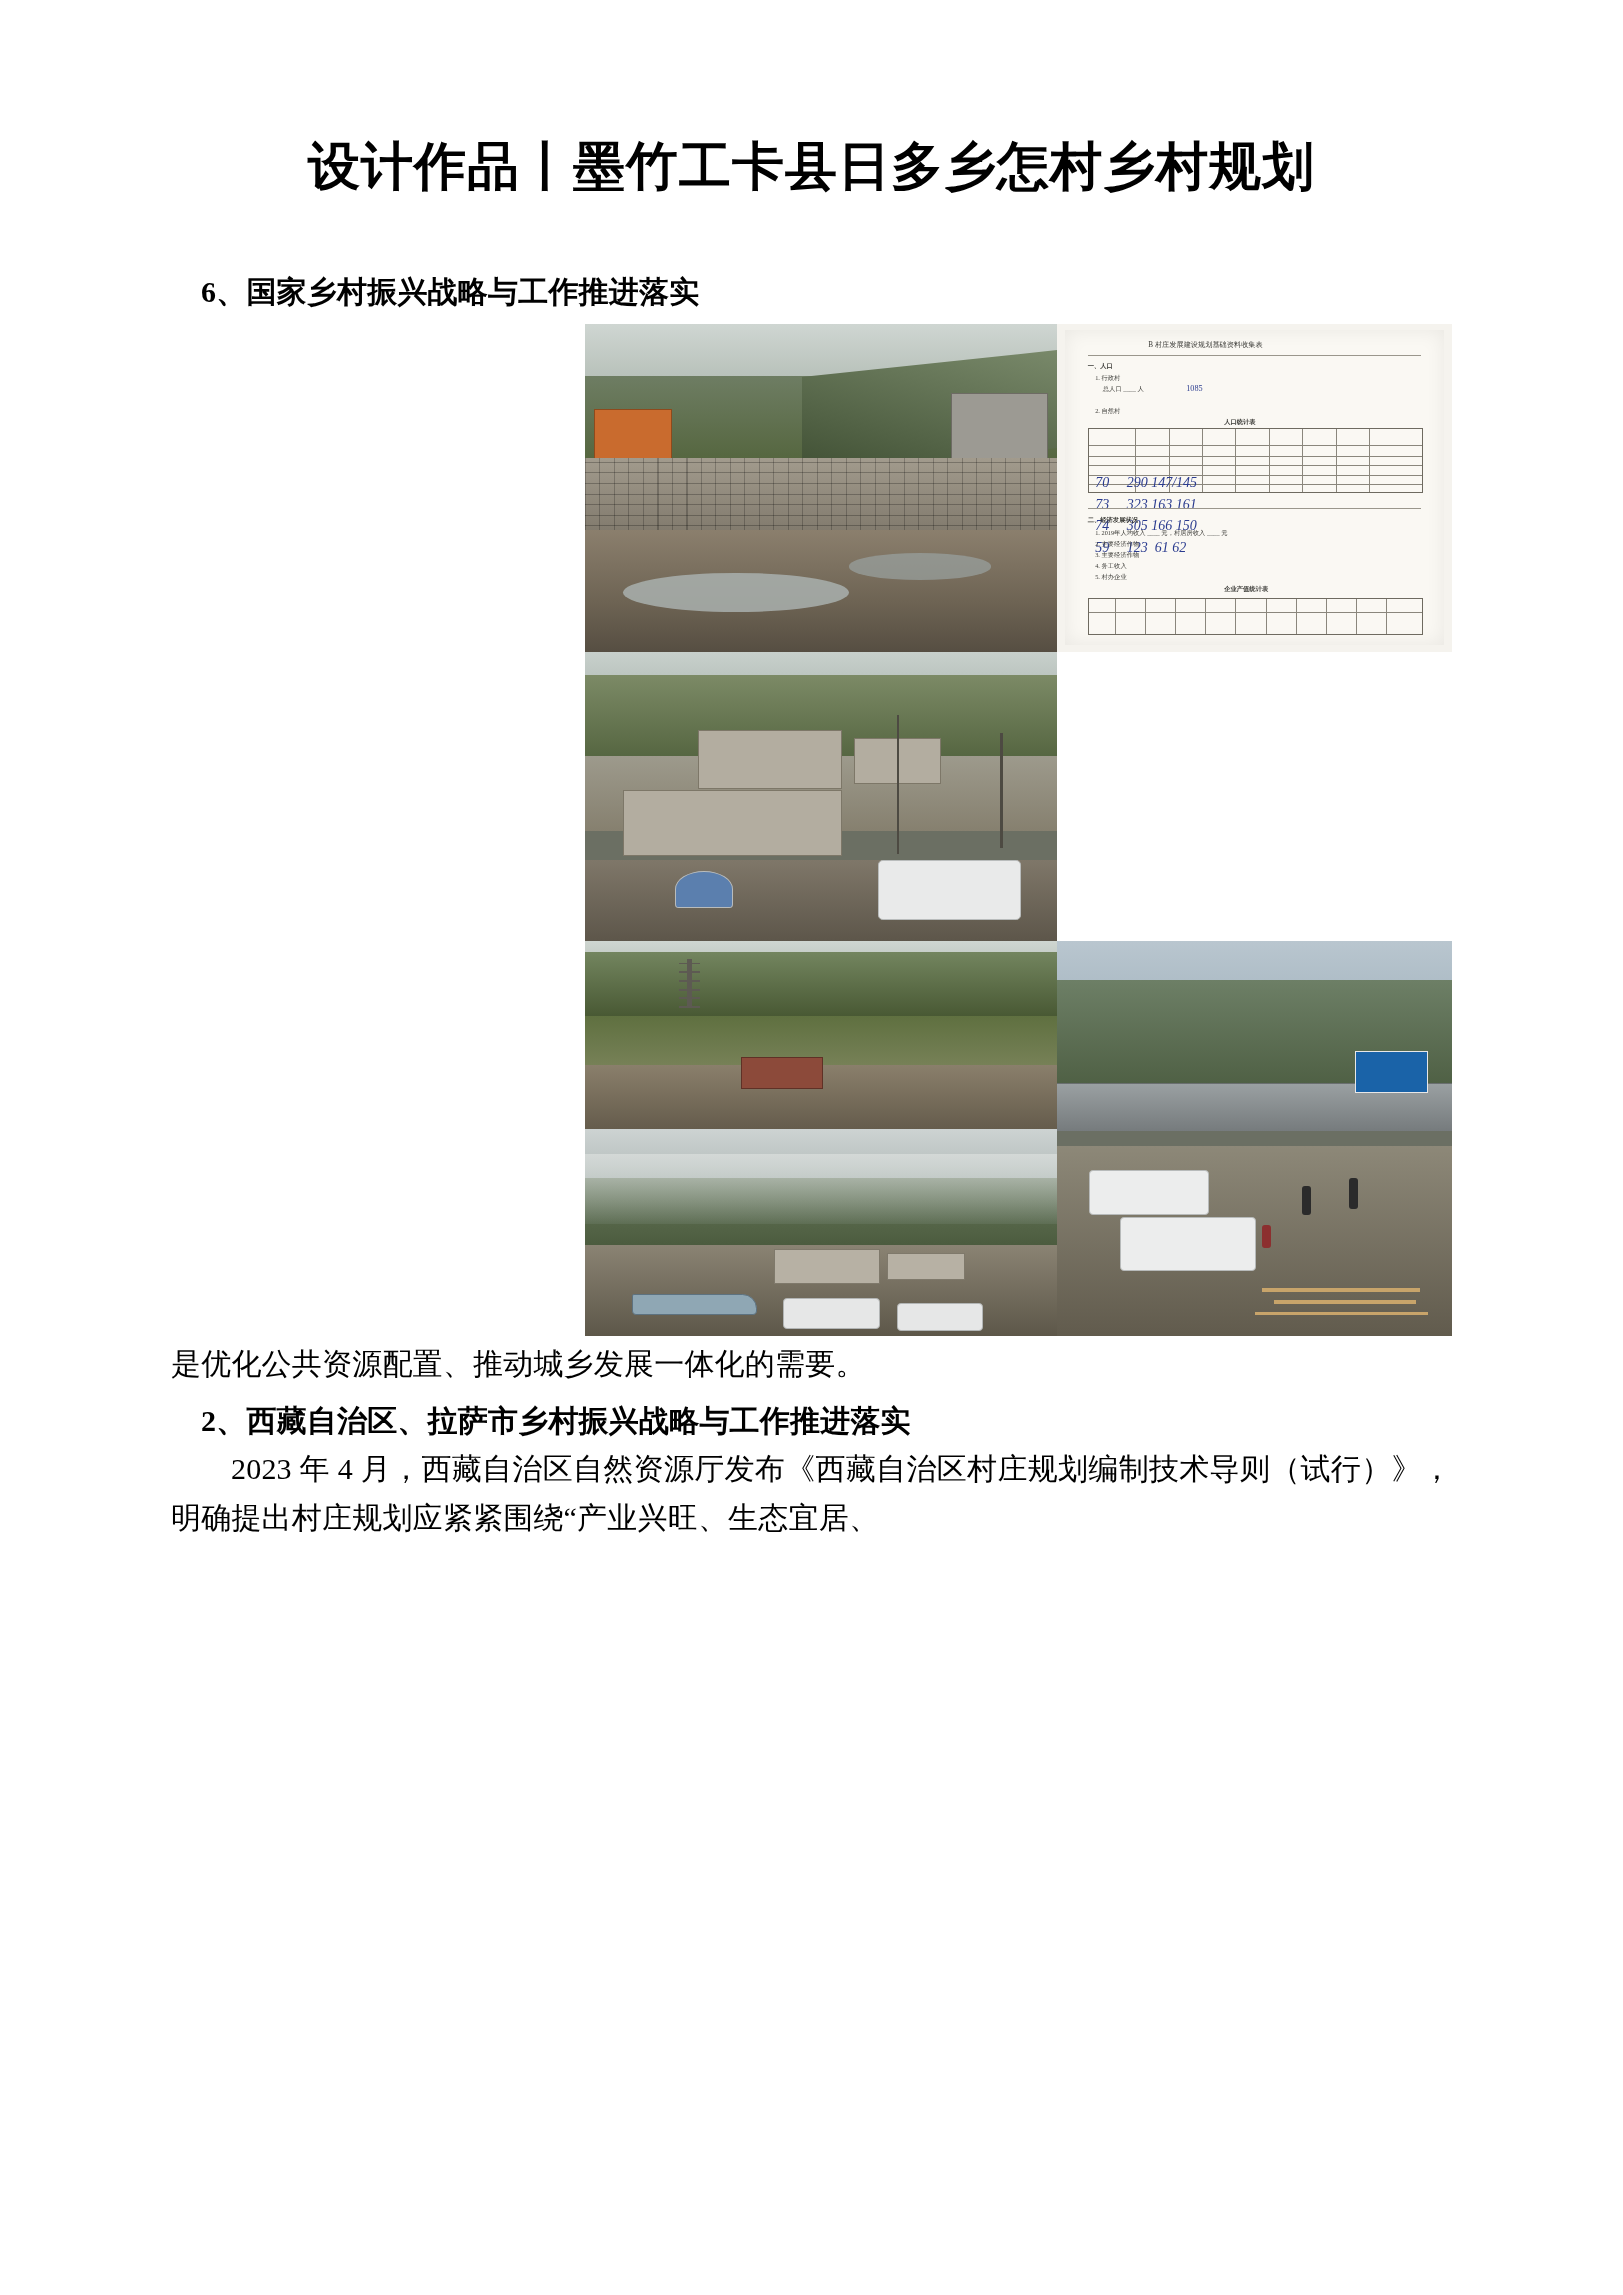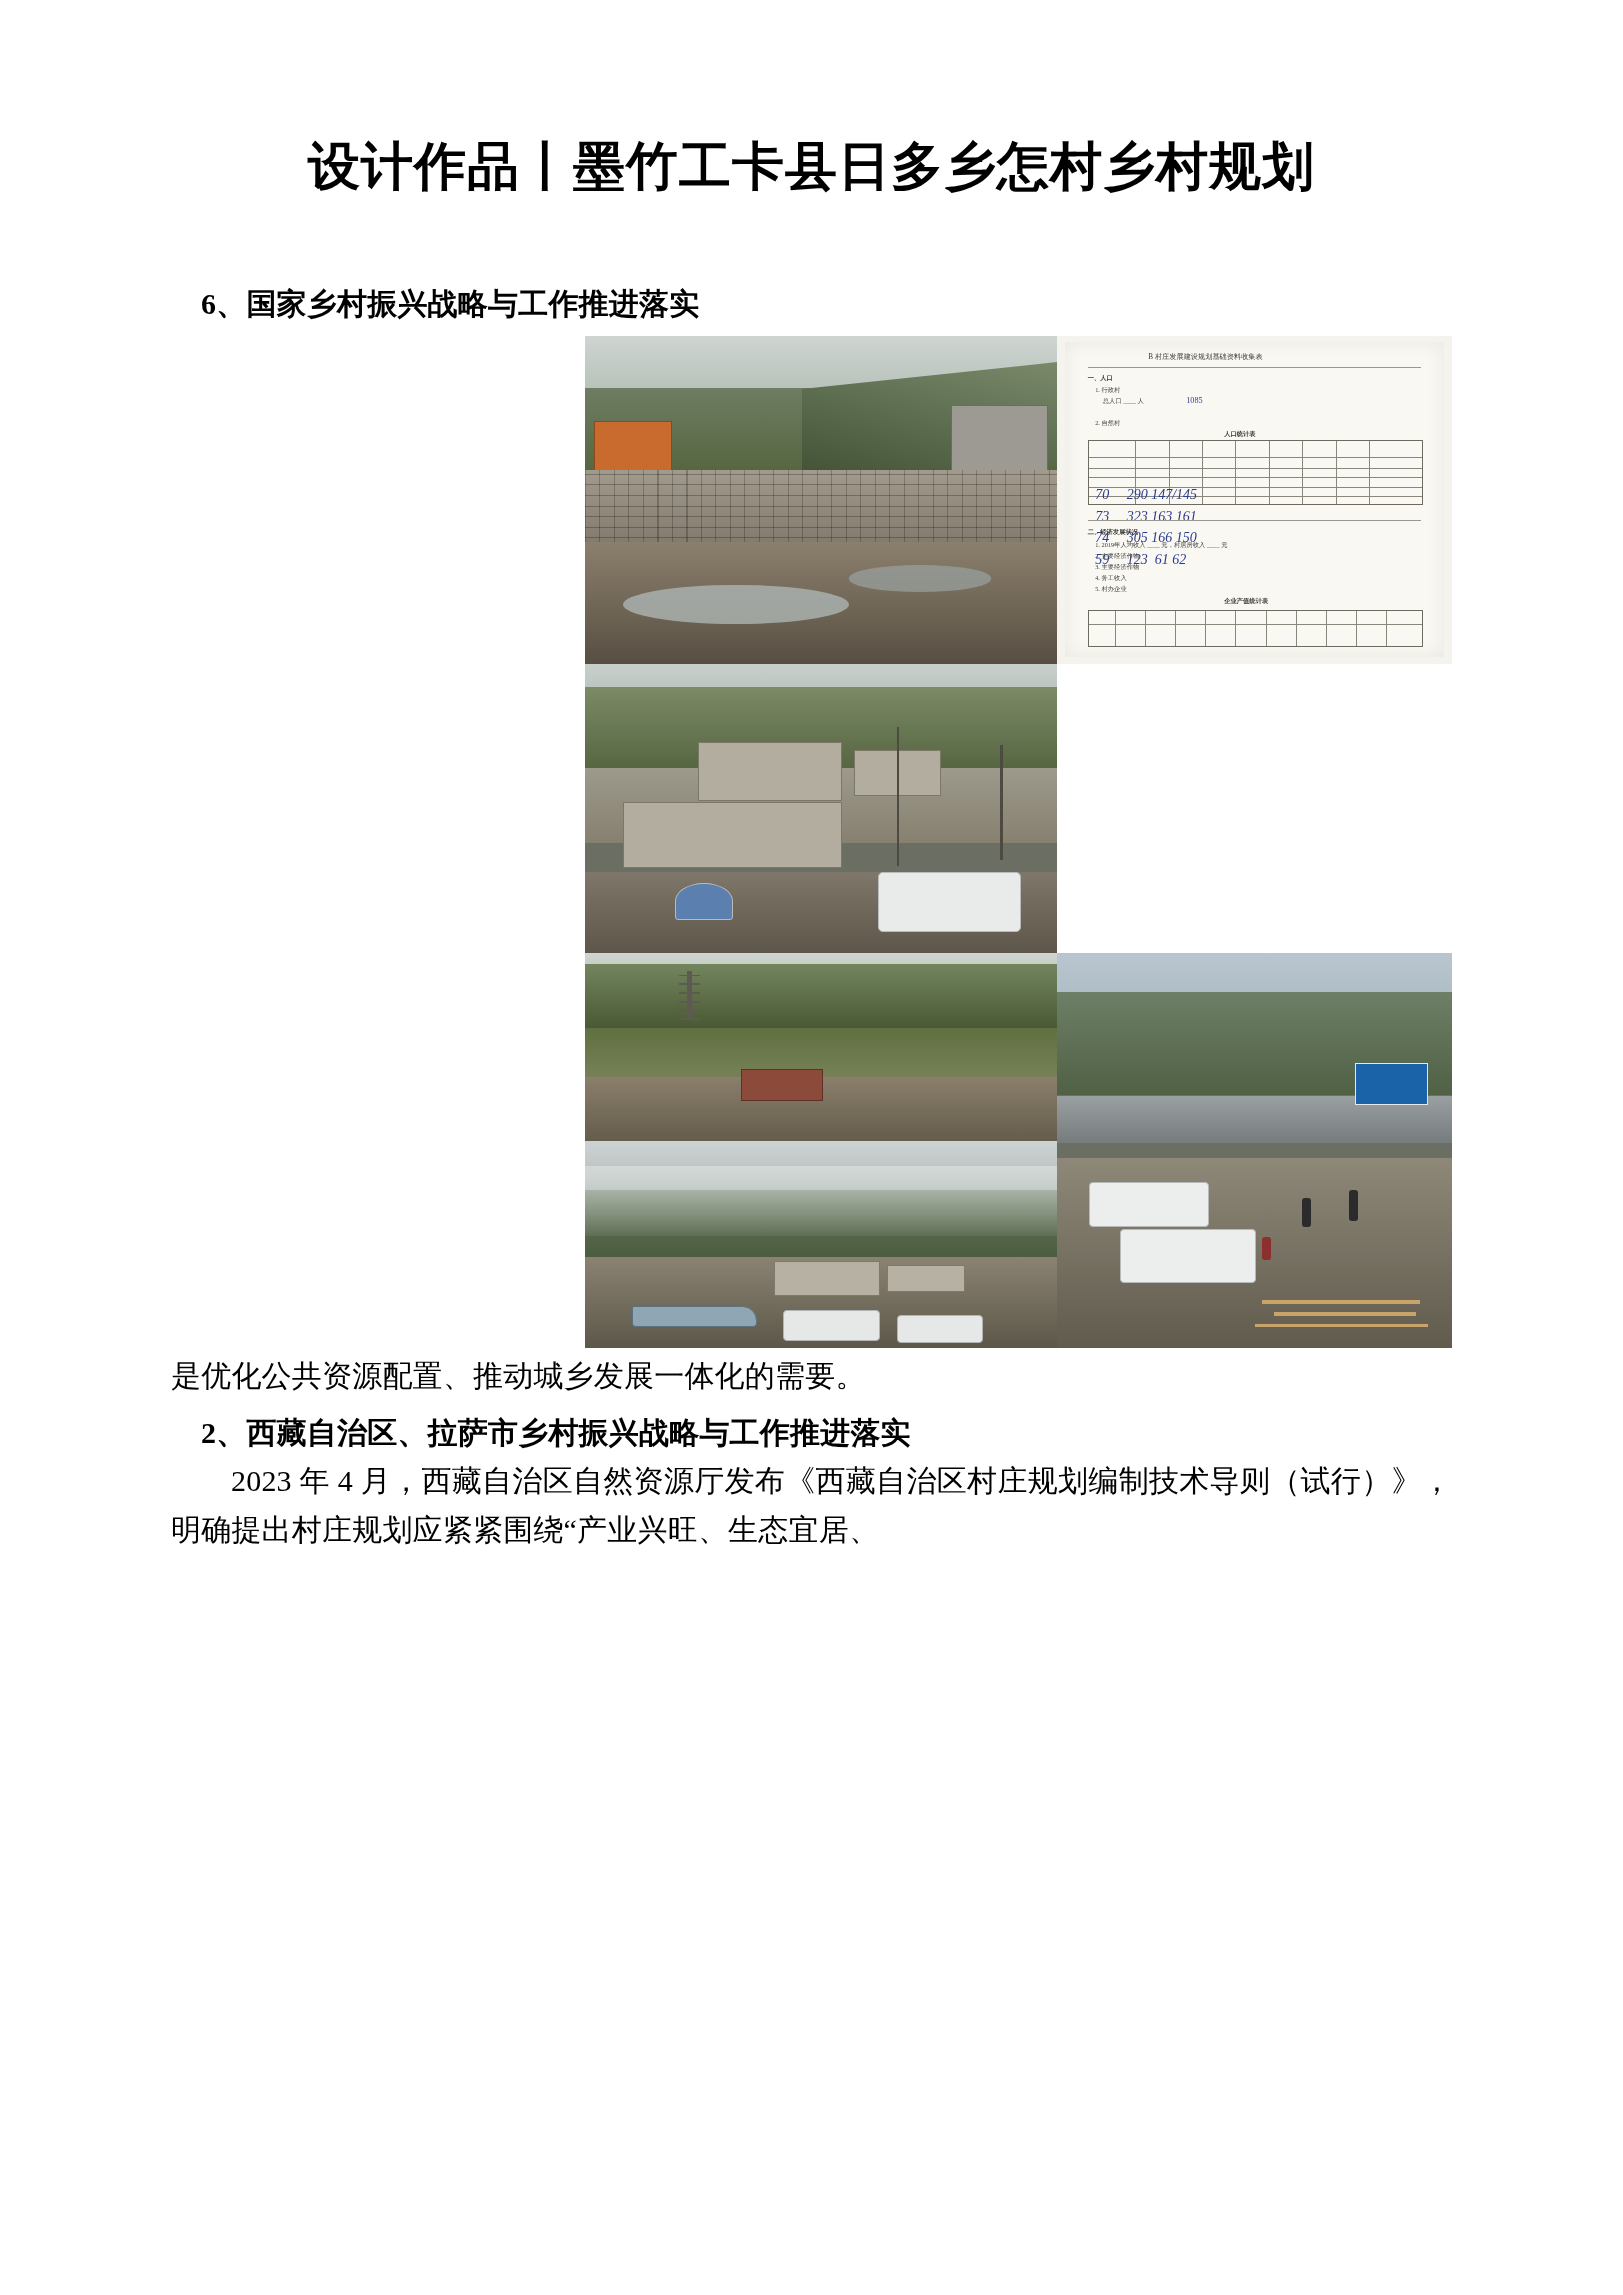--- a/index.html
+++ b/index.html
@@ -25,21 +25,21 @@
 
   
   .doc-title {
     text-align: center;
     font-family: "Liberation Sans", "DejaVu Sans", sans-serif;
     font-weight: bold;
     font-size: 52px;
     letter-spacing: 1px;
     line-height: 1.2;
     margin-top: 135px;
-    margin-bottom: 16px;
+    margin-bottom: 4px;
     white-space: nowrap;
   }
 
   
   .para {
     font-size: 30px;
     line-height: 1.62;
     text-align: justify;
     margin: 0;
     letter-spacing: 0.2px;

